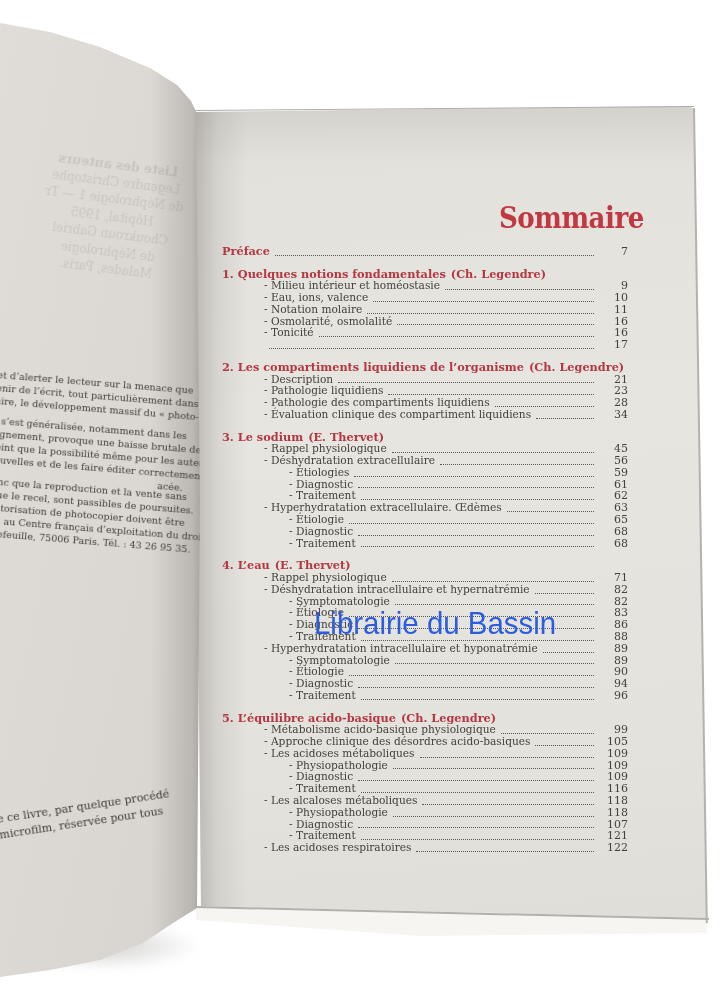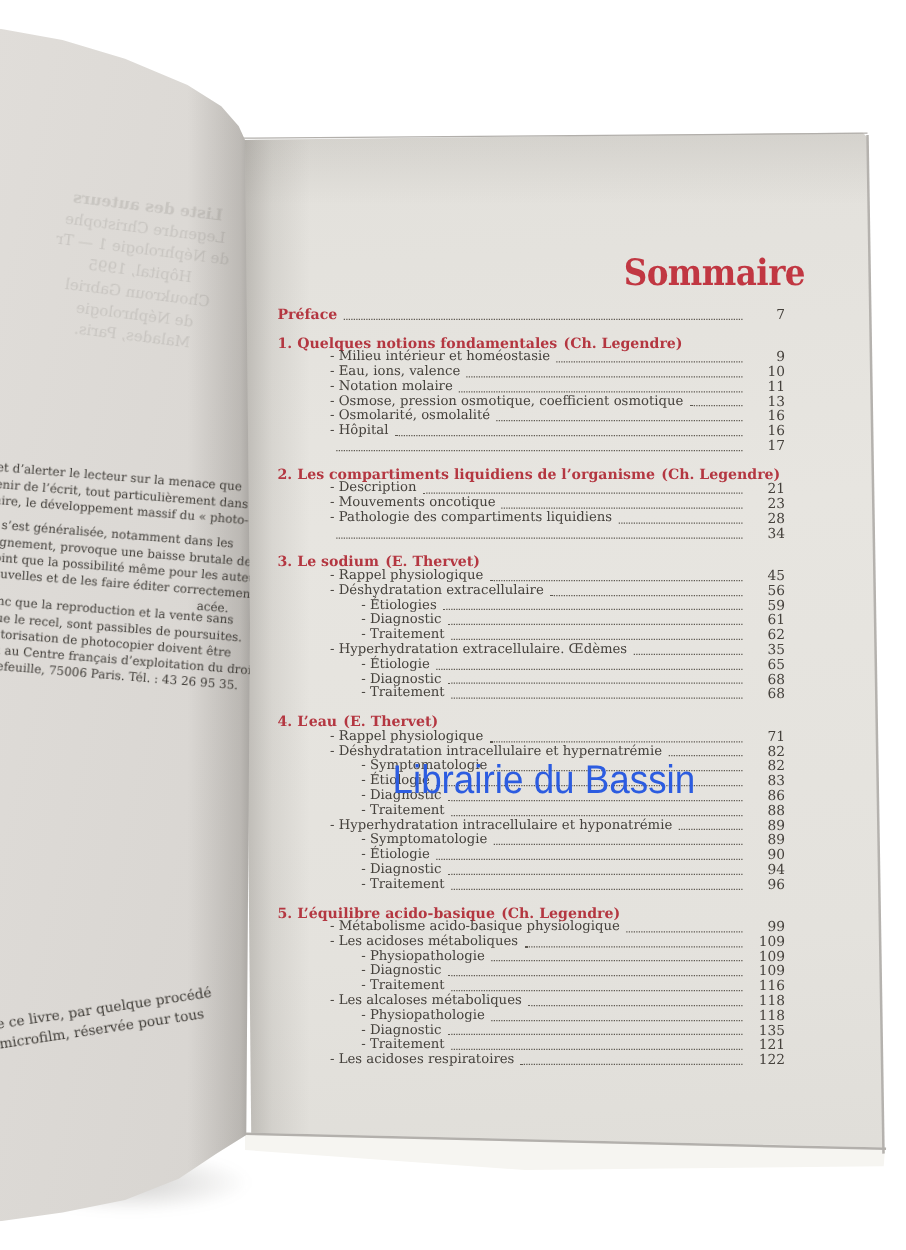--- a/index.html
+++ b/index.html
@@ -145,59 +145,55 @@
             <span class="lbl">- Eau, ions, valence</span>
             <span class="leader"></span>
             <span class="pg">10</span>
           </div>
           <div class="row lvl1">
             <span class="lbl">- Notation molaire</span>
             <span class="leader"></span>
             <span class="pg">11</span>
           </div>
           <div class="row lvl1">
-            <span class="lbl">- Osmose, pression osmotique, coefficient osmotique</span>
-            <span class="leader"></span>
-            <span class="pg">13</span>
-          </div>
-          <div class="row lvl1">
             <span class="lbl">- Osmolarité, osmolalité</span>
             <span class="leader"></span>
             <span class="pg">16</span>
           </div>
           <div class="row lvl1">
-            <span class="lbl">- Hôpital</span>
+            <span class="lbl">- Tonicité</span>
             <span class="leader"></span>
             <span class="pg">16</span>
           </div>
           <div class="row lvl1">
             <span class="leader"></span>
             <span class="pg">17</span>
           </div>
           <div class="row head">
             <span class="num">2.</span>
             <span class="ttl">Les compartiments liquidiens de l’organisme</span>
             <span class="auth">(Ch. Legendre)</span>
           </div>
           <div class="row lvl1">
             <span class="lbl">- Description</span>
             <span class="leader"></span>
             <span class="pg">21</span>
           </div>
           <div class="row lvl1">
-            <span class="lbl">- Mouvements oncotique</span>
+            <span class="lbl">- Pathologie liquidiens</span>
             <span class="leader"></span>
             <span class="pg">23</span>
           </div>
           <div class="row lvl1">
             <span class="lbl">- Pathologie des compartiments liquidiens</span>
             <span class="leader"></span>
             <span class="pg">28</span>
           </div>
           <div class="row lvl1">
+            <span class="lbl">- Évaluation clinique des compartiment liquidiens</span>
             <span class="leader"></span>
             <span class="pg">34</span>
           </div>
           <div class="row head">
             <span class="num">3.</span>
             <span class="ttl">Le sodium</span>
             <span class="auth">(E. Thervet)</span>
           </div>
           <div class="row lvl1">
             <span class="lbl">- Rappel physiologique</span>
@@ -220,21 +216,21 @@
             <span class="pg">61</span>
           </div>
           <div class="row lvl2">
             <span class="lbl">- Traitement</span>
             <span class="leader"></span>
             <span class="pg">62</span>
           </div>
           <div class="row lvl1">
             <span class="lbl">- Hyperhydratation extracellulaire. Œdèmes</span>
             <span class="leader"></span>
-            <span class="pg">35</span>
+            <span class="pg">63</span>
           </div>
           <div class="row lvl2">
             <span class="lbl">- Étiologie</span>
             <span class="leader"></span>
             <span class="pg">65</span>
           </div>
           <div class="row lvl2">
             <span class="lbl">- Diagnostic</span>
             <span class="leader"></span>
             <span class="pg">68</span>
@@ -308,20 +304,25 @@
             <span class="num">5.</span>
             <span class="ttl">L’équilibre acido-basique</span>
             <span class="auth">(Ch. Legendre)</span>
           </div>
           <div class="row lvl1">
             <span class="lbl">- Métabolisme acido-basique physiologique</span>
             <span class="leader"></span>
             <span class="pg">99</span>
           </div>
           <div class="row lvl1">
+            <span class="lbl">- Approche clinique des désordres acido-basiques</span>
+            <span class="leader"></span>
+            <span class="pg">105</span>
+          </div>
+          <div class="row lvl1">
             <span class="lbl">- Les acidoses métaboliques</span>
             <span class="leader"></span>
             <span class="pg">109</span>
           </div>
           <div class="row lvl2">
             <span class="lbl">- Physiopathologie</span>
             <span class="leader"></span>
             <span class="pg">109</span>
           </div>
           <div class="row lvl2">
@@ -340,21 +341,21 @@
             <span class="pg">118</span>
           </div>
           <div class="row lvl2">
             <span class="lbl">- Physiopathologie</span>
             <span class="leader"></span>
             <span class="pg">118</span>
           </div>
           <div class="row lvl2">
             <span class="lbl">- Diagnostic</span>
             <span class="leader"></span>
-            <span class="pg">135</span>
+            <span class="pg">107</span>
           </div>
           <div class="row lvl2">
             <span class="lbl">- Traitement</span>
             <span class="leader"></span>
             <span class="pg">121</span>
           </div>
           <div class="row lvl1">
             <span class="lbl">- Les acidoses respiratoires</span>
             <span class="leader"></span>
             <span class="pg">122</span>

